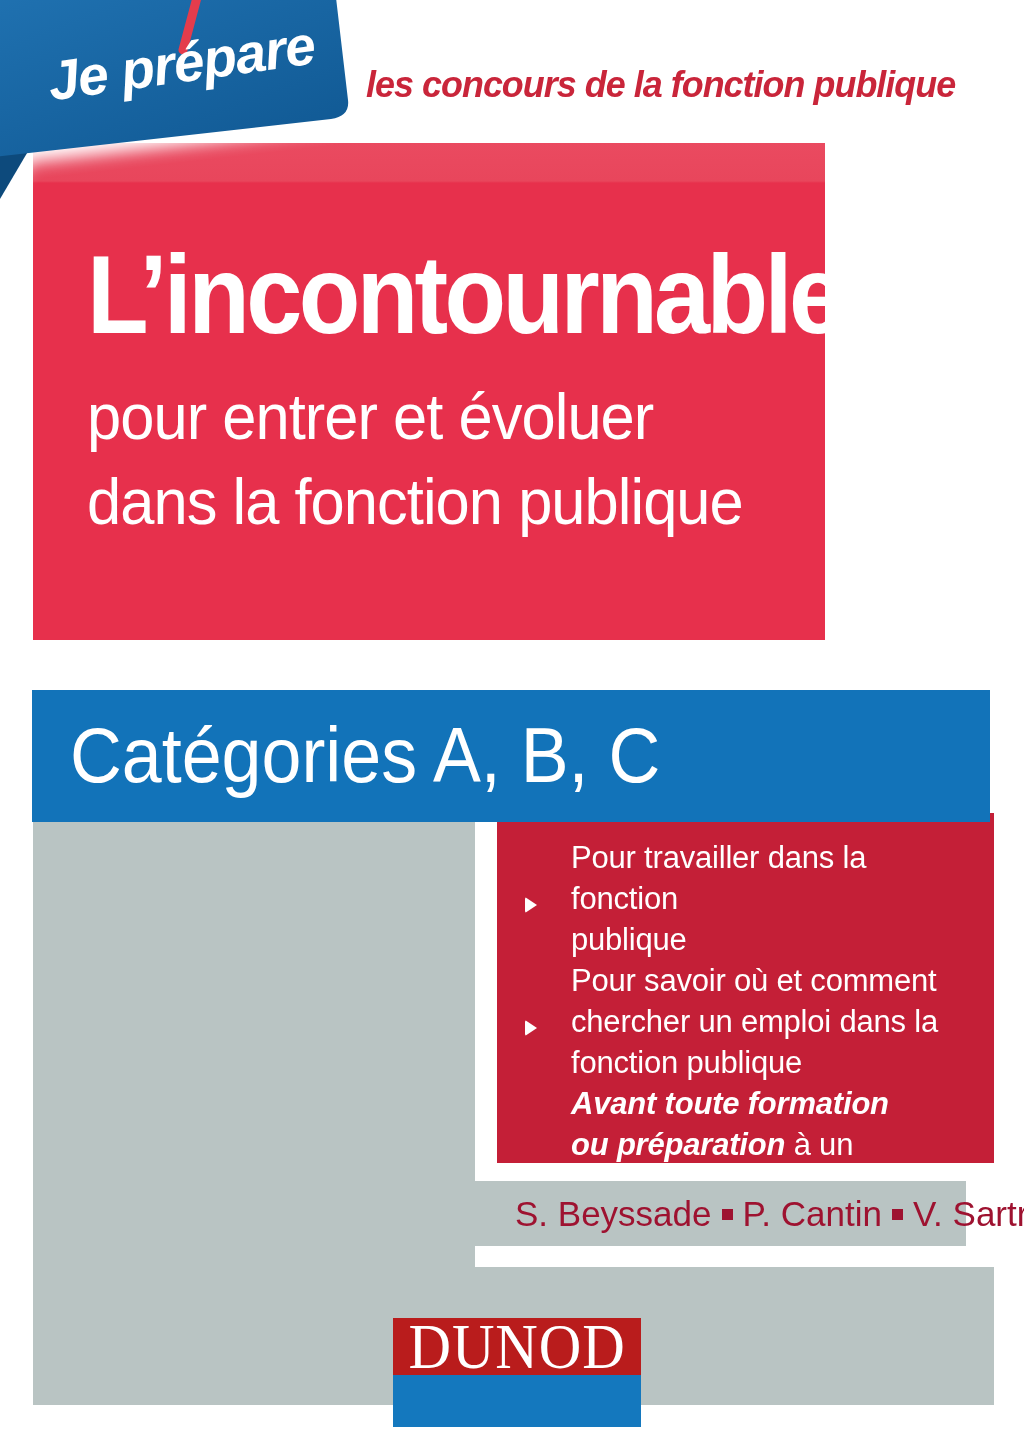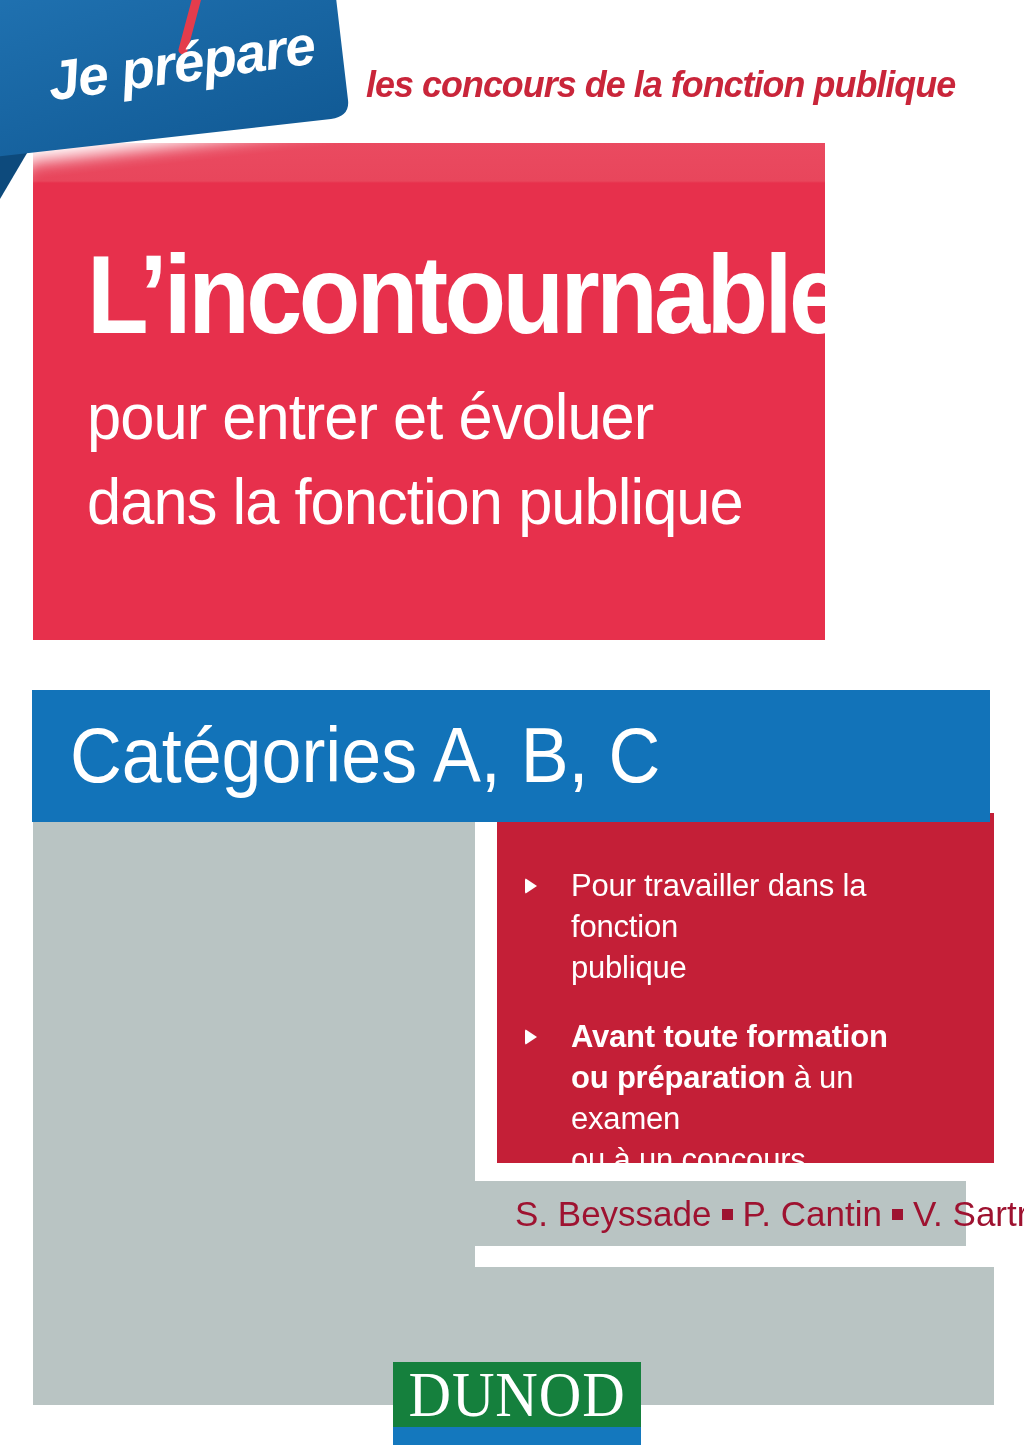--- a/index.html
+++ b/index.html
@@ -58,52 +58,52 @@
   .photo-panel{
     position:absolute;left:33px;top:813px;width:442px;height:592px;
     background:#b9c4c3;z-index:5;
   }
   
   .benefits-panel{
     position:absolute;left:497px;top:813px;width:497px;height:350px;z-index:5;
     background:#c41f37;
     box-sizing:border-box;padding:24px 26px 0 28px;
   }
-  .benefit-item{display:flex;align-items:flex-start;margin-top:28px;}
+  .benefit-item{display:flex;align-items:center;}
   .bullet-arrow{
     flex:0 0 12px;width:0;height:0;margin-top:13px;
     border-top:8px solid transparent;border-bottom:8px solid transparent;
     border-left:12px solid #ffffff;border-radius:2px;
   }
   .benefit-text{
     margin-left:22px;color:#ffffff;font-size:31px;line-height:41px;
     letter-spacing:-0.2px;white-space:pre-line;
   }
-  .benefit-text b{font-weight:700;}
+  .benefit-text b{font-weight:700;font-style:italic;}
   
   .authors-bar{
     position:absolute;left:469px;top:1181px;width:497px;height:65px;z-index:5;
     background:#b9c4c3;line-height:65px;
     color:#9e1230;font-size:35px;white-space:nowrap;
     box-sizing:border-box;padding-left:46px;
   }
   .sep-square{
     display:inline-block;width:11px;height:11px;background:#9e1230;
     margin:0 10px;vertical-align:middle;position:relative;top:-2px;
   }
   
   .connector-band{
     position:absolute;left:475px;top:1267px;width:519px;height:138px;
     background:#b9c4c3;z-index:4;
   }
   
   .publisher-logo{position:absolute;left:393px;top:1318px;width:248px;z-index:40;}
   .logo-black{
-    width:248px;height:65px;background:#15803d;
-    display:flex;align-items:center;justify-content:center;margin-top:44px;
+    width:248px;height:57px;background:#b91c1c;
+    display:flex;align-items:center;justify-content:center;
   }
   .publisher-name{
     color:#ffffff;font-family:"Liberation Serif","DejaVu Serif",serif;
     font-size:64px;font-weight:400;letter-spacing:1px;line-height:75px;
     transform:scaleX(0.92);transform-origin:center;
   }
   .logo-blue{width:248px;height:52px;background:#1478be;}
 </style>
 </head>
 <body>
@@ -138,20 +138,26 @@
   <div class="photo-panel"></div>
 
   <div class="benefits-panel">
     <div class="benefit-item">
       <span class="bullet-arrow"></span>
       <span class="benefit-text">Pour travailler dans la fonction
 publique</span>
     </div>
     <div class="benefit-item">
       <span class="bullet-arrow"></span>
+      <span class="benefit-text">Pour savoir où et comment
+chercher un emploi dans la
+fonction publique</span>
+    </div>
+    <div class="benefit-item">
+      <span class="bullet-arrow"></span>
       <span class="benefit-text"><b>Avant toute formation
 ou préparation</b><span> à un examen
 ou à un concours</span></span>
     </div>
   </div>
 
   <div class="authors-bar"><span>S. Beyssade</span><span class="sep-square"></span><span>P. Cantin</span><span class="sep-square"></span><span>V. Sartre</span></div>
 
   <div class="connector-band"></div>
 

